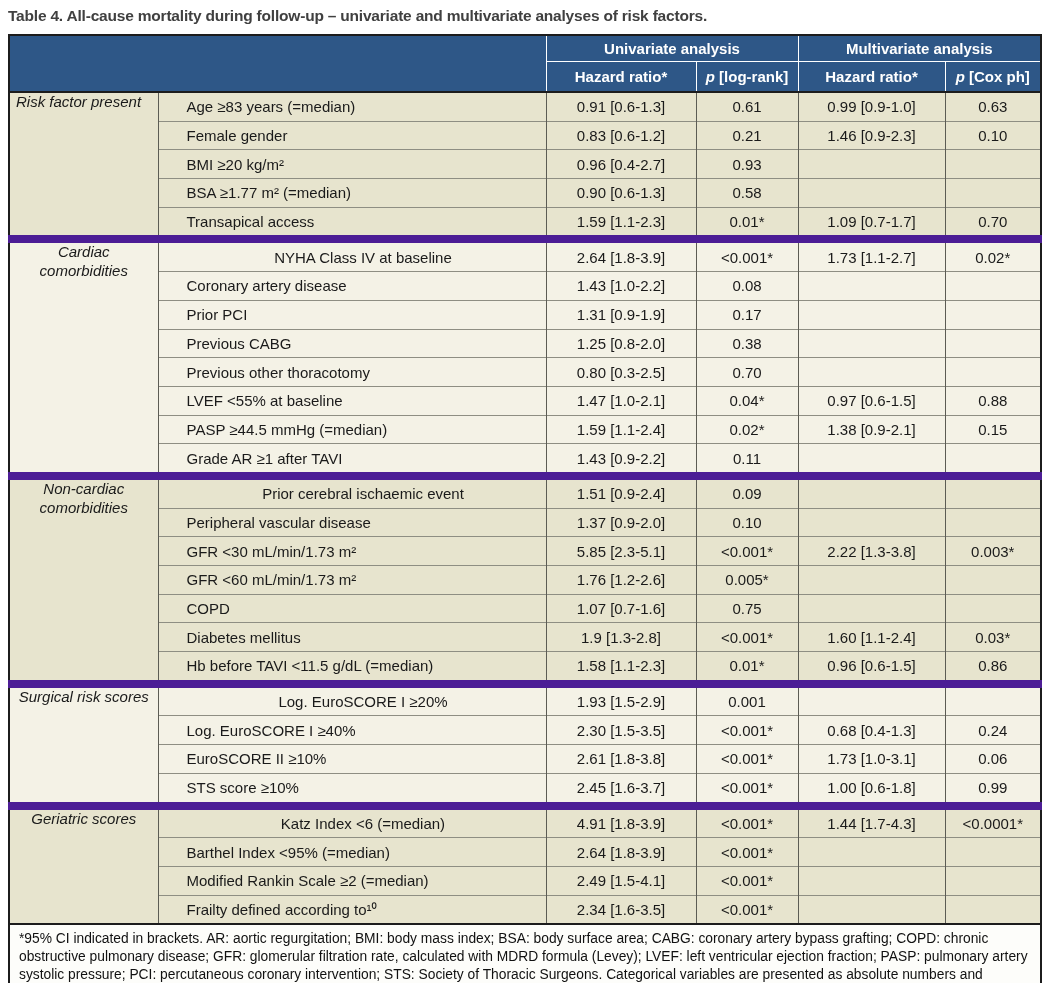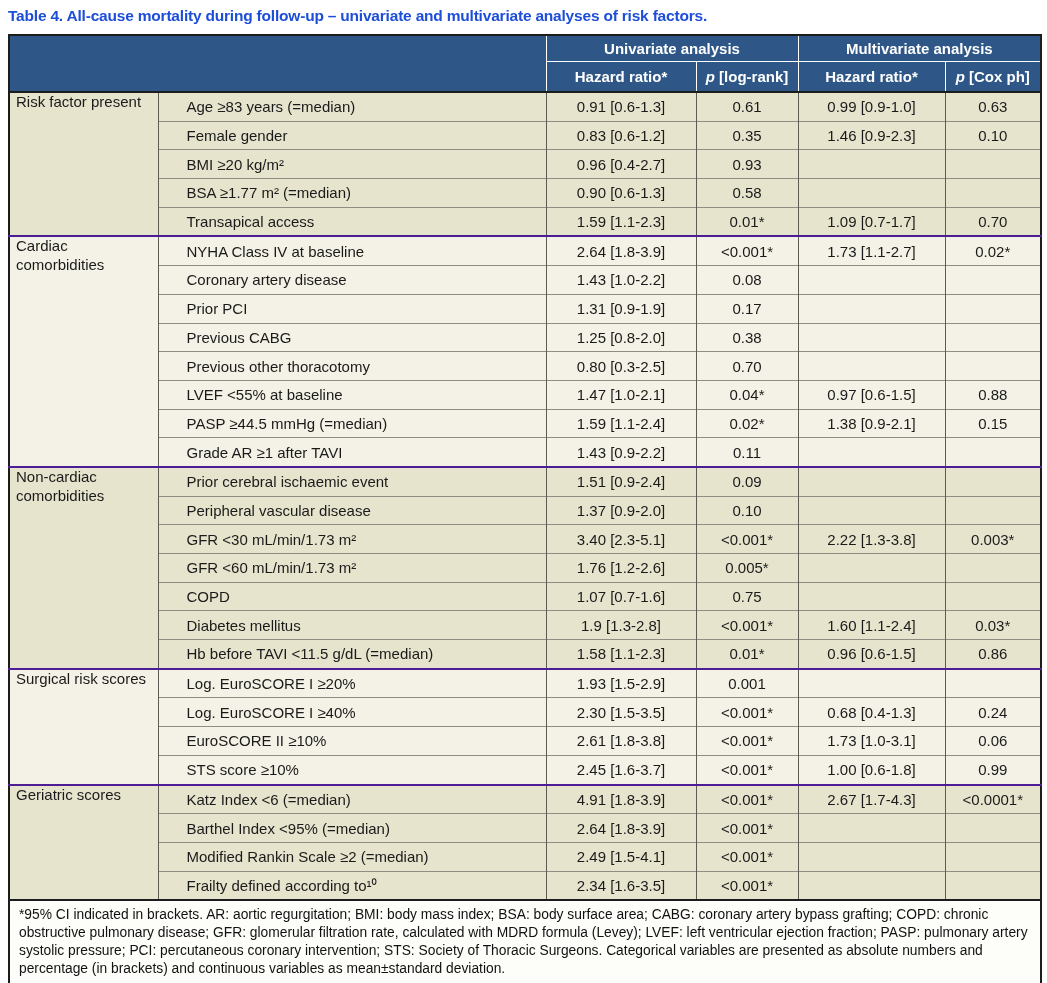--- a/index.html
+++ b/index.html
@@ -8,21 +8,21 @@
     font-family:"Liberation Sans", sans-serif;
     color:#1a1a1a;
     -webkit-font-smoothing:antialiased;
   }
   .wrap { padding:5px 7px 0 8px; }
   .title {
     font-weight:bold;
     font-size:15.5px;
     letter-spacing:-0.2px;
     padding:2px 0 9px 0;
-    color:#1d4ed8;
+    color:#404040;
   }
   table {
     border-collapse:collapse;
     table-layout:fixed;
     width:1032px;
     border:2px solid #1c1c1c;
   }
   
   thead th {
     background:#2e5787;
@@ -44,29 +44,30 @@
     border-left:1px solid #5c5c54;
     border-right:1px solid #5c5c54;
     border-top:1px solid #8e8e83;
     font-size:15px;
     font-weight:normal;
     height:27.7px;
     padding:0 6px;
     overflow:hidden;
     white-space:nowrap;
   }
-  tbody tr.sec-start td, tbody tr.sec-start th.group { border-top:2px solid #4c1d95; }
+  tbody tr.sec-start td, tbody tr.sec-start th.group { border-top:8px solid #4c1d95;text-align:center; }
   .s-dark  td, .s-dark  th.group { background:#e7e4ce; }
   .s-light td, .s-light th.group { background:#f4f2e6; }
   th.group {
     text-align:left;
     vertical-align:top;
     padding:4px 6px 0 9px;
     line-height:1.25;
     white-space:normal !important;
+    font-style:italic;
   }
   td.factor { text-align:left; padding-left:28px; }
   td.val { text-align:center; }
   
   tfoot td {
     background:#fdfdfa;
     border-top:2px solid #1c1c1c;
     font-size:13.8px;
     line-height:1.3;
     padding:5px 9px 6px 9px;
@@ -109,21 +110,21 @@
         <th class="group" rowspan="5">Risk factor present</th>
         <td class="factor">Age ≥83 years (=median)</td>
         <td class="val">0.91 [0.6-1.3]</td>
         <td class="val">0.61</td>
         <td class="val">0.99 [0.9-1.0]</td>
         <td class="val">0.63</td>
       </tr>
       <tr>
         <td class="factor">Female gender</td>
         <td class="val">0.83 [0.6-1.2]</td>
-        <td class="val">0.35</td>
+        <td class="val">0.21</td>
         <td class="val">1.46 [0.9-2.3]</td>
         <td class="val">0.10</td>
       </tr>
       <tr>
         <td class="factor">BMI ≥20 kg/m²</td>
         <td class="val">0.96 [0.4-2.7]</td>
         <td class="val">0.93</td>
         <td class="val"></td>
         <td class="val"></td>
       </tr>
@@ -214,21 +215,21 @@
       </tr>
       <tr>
         <td class="factor">Peripheral vascular disease</td>
         <td class="val">1.37 [0.9-2.0]</td>
         <td class="val">0.10</td>
         <td class="val"></td>
         <td class="val"></td>
       </tr>
       <tr>
         <td class="factor">GFR &lt;30 mL/min/1.73 m²</td>
-        <td class="val">3.40 [2.3-5.1]</td>
+        <td class="val">5.85 [2.3-5.1]</td>
         <td class="val">&lt;0.001*</td>
         <td class="val">2.22 [1.3-3.8]</td>
         <td class="val">0.003*</td>
       </tr>
       <tr>
         <td class="factor">GFR &lt;60 mL/min/1.73 m²</td>
         <td class="val">1.76 [1.2-2.6]</td>
         <td class="val">0.005*</td>
         <td class="val"></td>
         <td class="val"></td>
@@ -287,21 +288,21 @@
         <td class="val">0.99</td>
       </tr>
     </tbody>
 
     <tbody class="s-dark">
       <tr class="sec-start">
         <th class="group" rowspan="4">Geriatric scores</th>
         <td class="factor">Katz Index &lt;6 (=median)</td>
         <td class="val">4.91 [1.8-3.9]</td>
         <td class="val">&lt;0.001*</td>
-        <td class="val">2.67 [1.7-4.3]</td>
+        <td class="val">1.44 [1.7-4.3]</td>
         <td class="val">&lt;0.0001*</td>
       </tr>
       <tr>
         <td class="factor">Barthel Index &lt;95% (=median)</td>
         <td class="val">2.64 [1.8-3.9]</td>
         <td class="val">&lt;0.001*</td>
         <td class="val"></td>
         <td class="val"></td>
       </tr>
       <tr>

